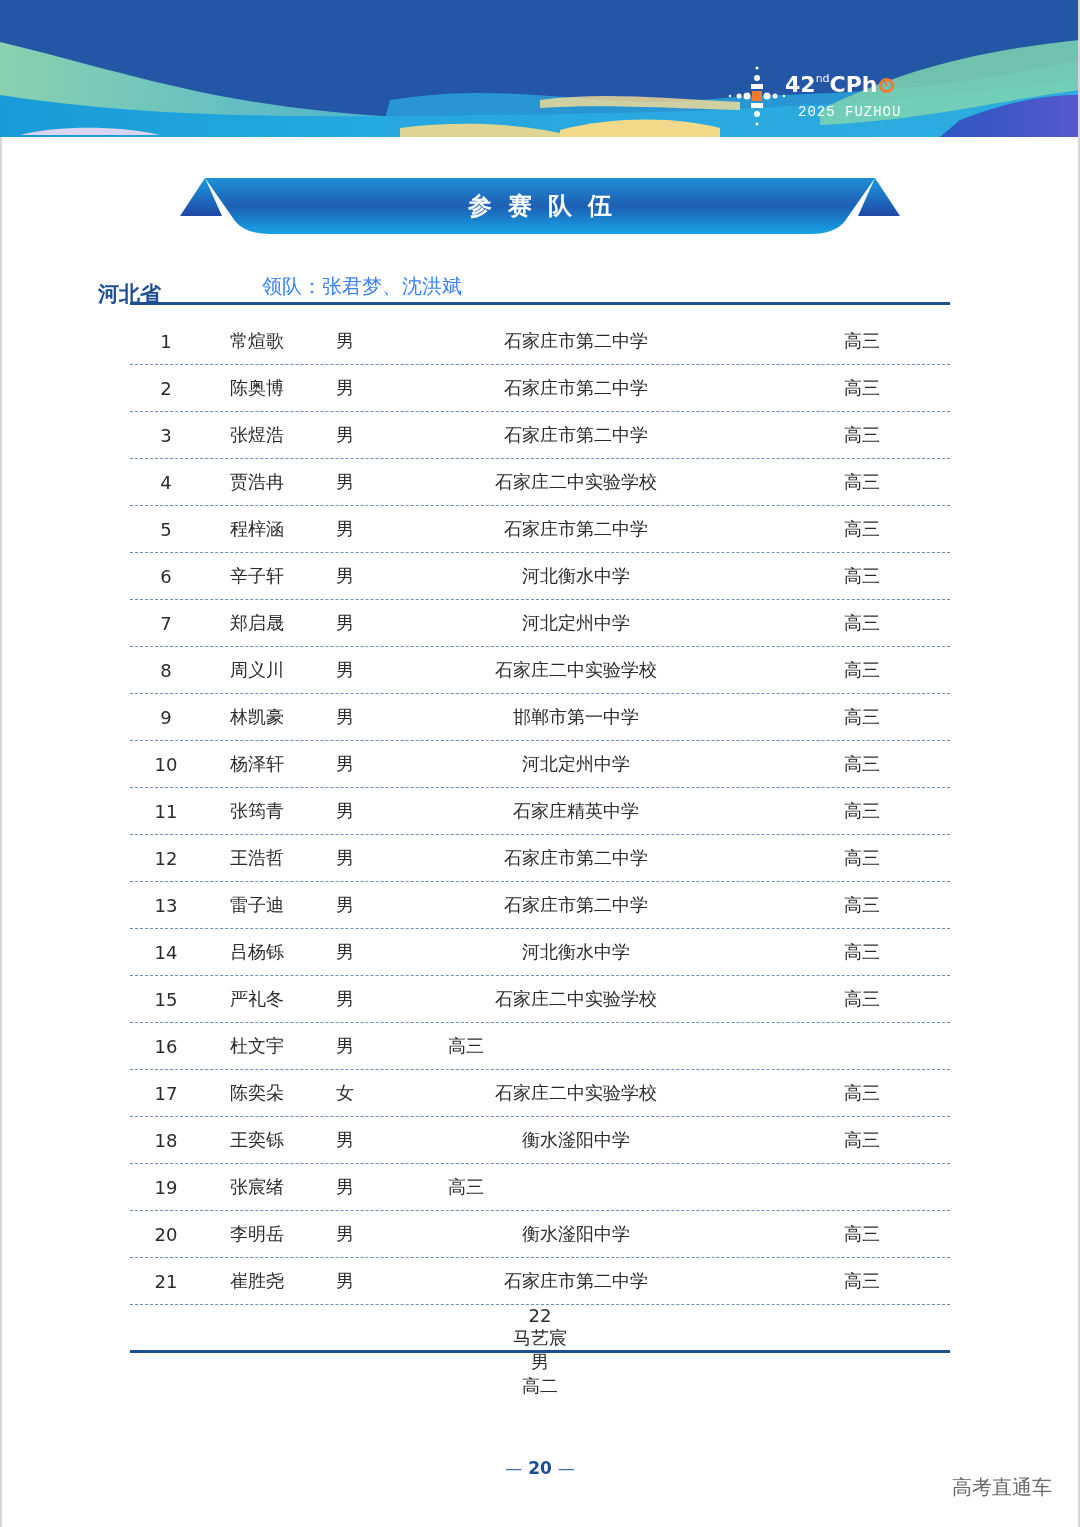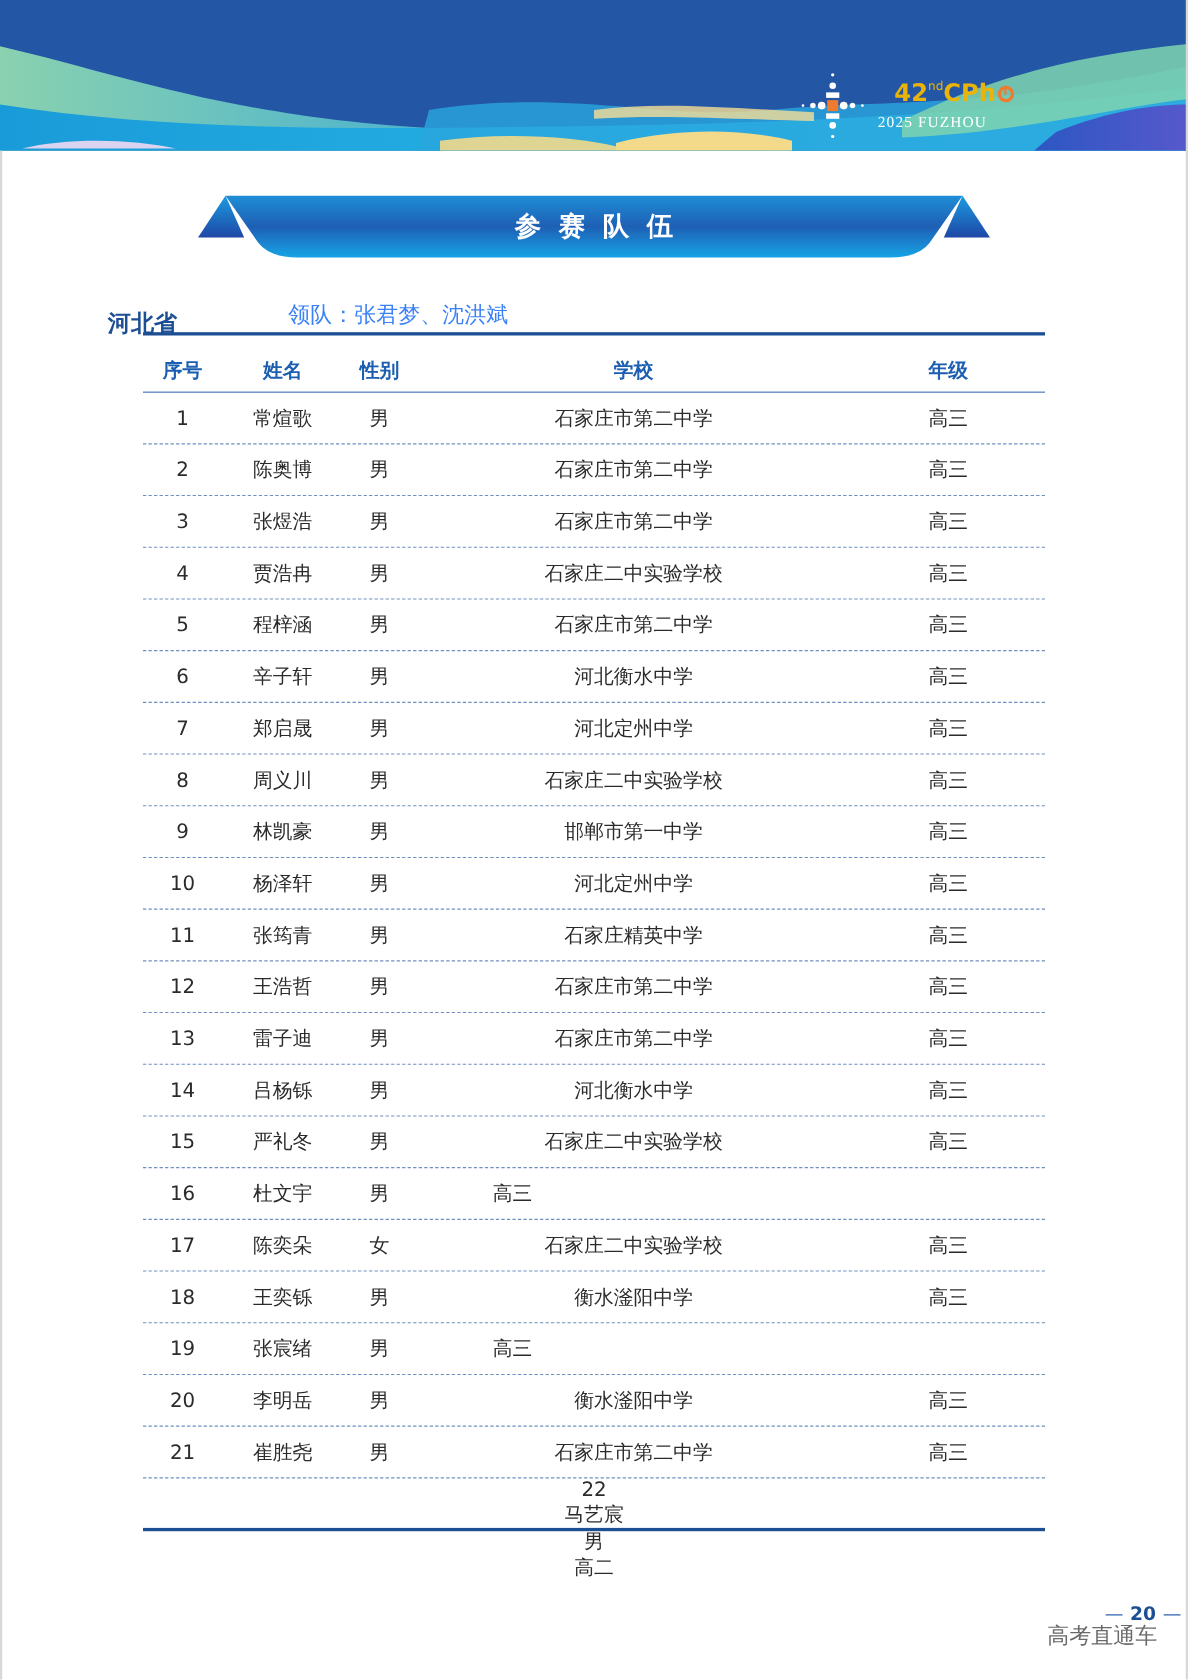--- a/index.html
+++ b/index.html
@@ -13,35 +13,35 @@
   .banner {
     position:absolute; left:0; top:0; width:1080px; height:137px;
     background:#2456a6; overflow:hidden;
   }
   .banner svg { position:absolute; left:0; top:0; }
   .logo {
     position:absolute; left:727px; top:62px; width:200px; height:66px;
   }
   .logo-mark { position:absolute; left:0; top:0; width:60px; height:66px; }
   .logo-title {
-    position:absolute; left:86px; top:10px; color:#eab308;
+    position:absolute; left:58px; top:10px; color:#ffffff;
     font-family:"DejaVu Sans", sans-serif; font-weight:bold; font-size:22px; letter-spacing:0px;
     white-space:nowrap;
   }
   .logo-title sup { font-size:11px; font-weight:normal; vertical-align:10px; }
   .logo-title .ring {
     display:inline-block; width:15px; height:15px; border:3px solid #f07b2f; border-radius:50%;
     vertical-align:-1px; margin-left:1px; position:relative; box-sizing:border-box;
   }
   .logo-title .ring::after{
     content:""; position:absolute; left:3px; top:-2px; width:2px; height:7px; background:#f07b2f;
   }
   .logo-sub {
     position:absolute; left:71px; top:42px; color:#ffffff;
-    font-family:Liberation Serif, serif; font-size:14px; letter-spacing:1px; white-space:nowrap;
+    font-family:Liberation Mono, monospace; font-size:14px; letter-spacing:1px; white-space:nowrap;
   }
   
   .ribbon { position:absolute; left:180px; top:176px; width:720px; height:60px; }
   .ribbon svg { position:absolute; left:0; top:0; }
   .ribbon-text {
     position:absolute; left:0; top:14px; width:720px; text-align:center;
     color:#ffffff; font-weight:bold; font-size:24px; letter-spacing:16px; text-indent:16px;
   }
   
   .province {
@@ -66,21 +66,21 @@
   .row:last-child { border-bottom:3px solid #1c4e93; height:45px;flex-direction:column; }
   .c-no { width:72px; text-align:center; }
   .c-name { width:110px; text-align:center; }
   .c-sex { width:66px; text-align:center; }
   .c-school { width:396px; text-align:center; }
   .c-grade { width:176px; text-align:center; }
   .thead .c-no{ width:72px; }
   .thead .c-name{ width:110px; }
   
   .pageno {
-    position:absolute; left:0; top:1458px; width:1080px; text-align:right;
+    position:absolute; left:0; top:1458px; width:1080px; text-align:center;
     color:#1c4e93; font-weight:bold; font-size:17px;
   }
   .pageno .dash { font-weight:normal; color:#3d6eb3; margin:0 6px; }
   .watermark {
     position:absolute; right:28px; top:1474px; color:#6a6a6a; font-size:20px;
   }
   .right-edge { position:absolute; right:0; top:0; width:2px; height:1527px; background:#d8d8d8; }
   .left-edge { position:absolute; left:0; top:137px; width:2px; height:1390px; background:#d8d8d8; }
 </style>
 </head>
@@ -153,27 +153,20 @@
     <path d="M25,2 L695,2 L665,45 Q655,58 630,58 L90,58 Q65,58 55,45 Z" fill="url(#rib)"></path>
   </svg>
   <div class="ribbon-text">参赛队伍</div>
 </div>
 
 <div class="province">河北省</div>
 <div class="leaders">领队：张君梦、沈洪斌</div>
 <div class="province-rule"></div>
 
 <div class="table">
-  <div class="thead">
-    <div class="c-no">序号</div>
-    <div class="c-name">姓名</div>
-    <div class="c-sex">性别</div>
-    <div class="c-school">学校</div>
-    <div class="c-grade">年级</div>
-  </div>
   <div id="tbody">
       <div class="row">
         <div class="c-no">1</div>
         <div class="c-name">常煊歌</div>
         <div class="c-sex">男</div>
         <div class="c-school">石家庄市第二中学</div>
         <div class="c-grade">高三</div>
       </div>
       <div class="row">
         <div class="c-no">2</div>

